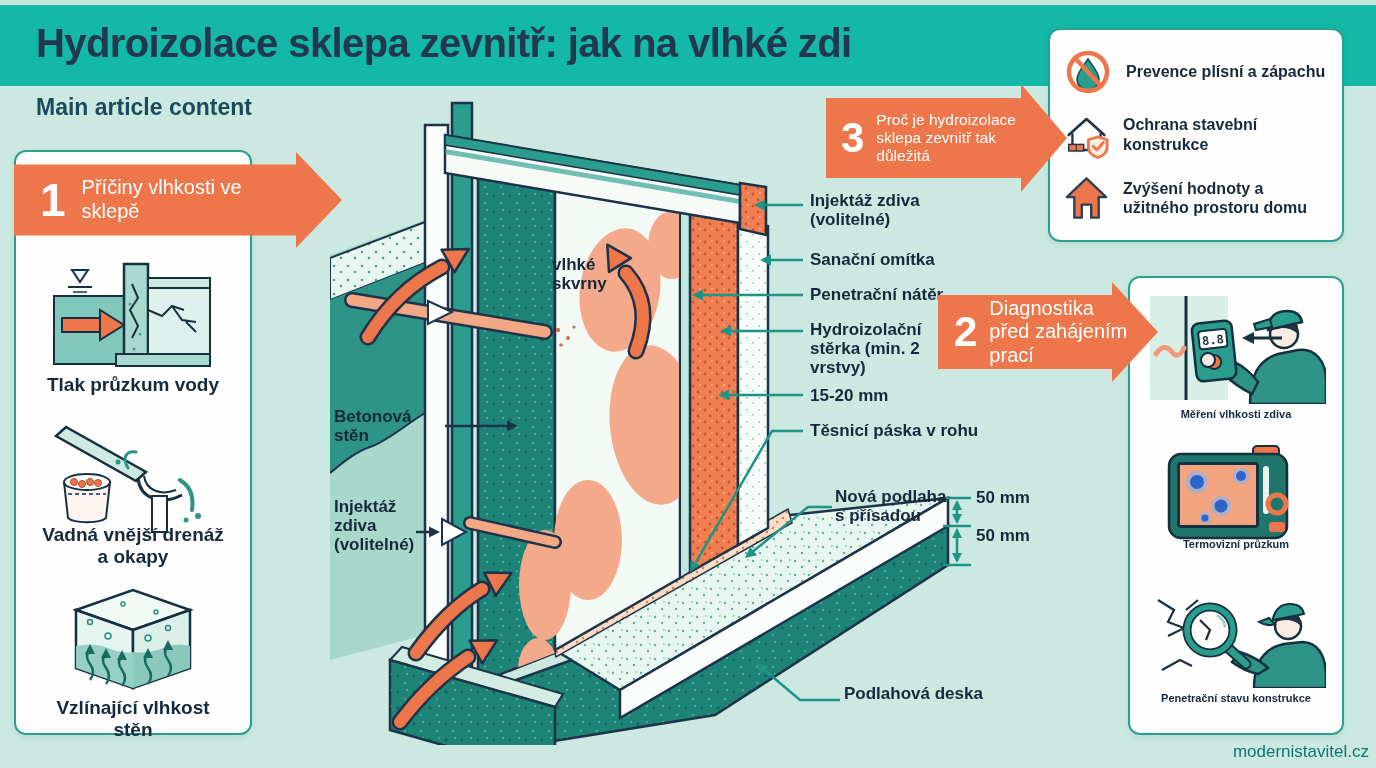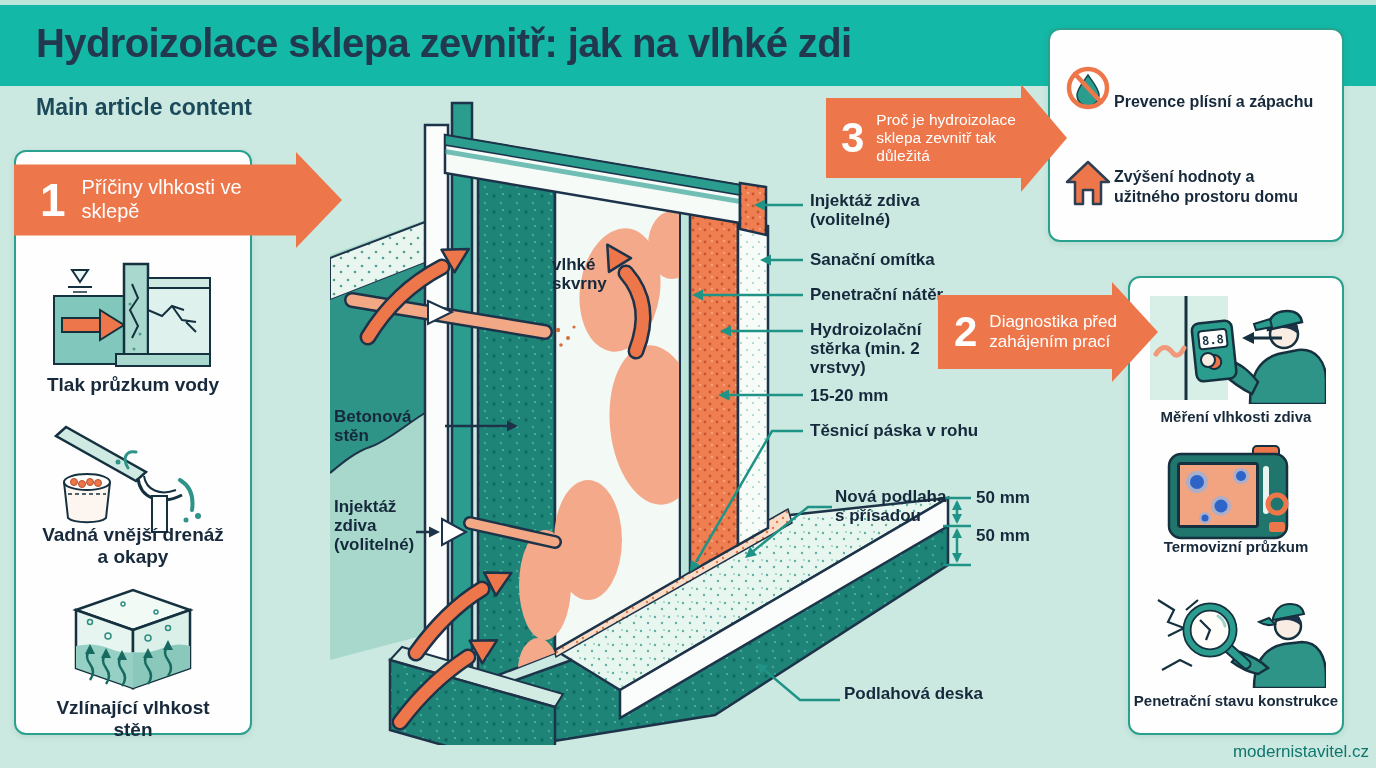--- a/index.html
+++ b/index.html
@@ -21,29 +21,29 @@
   .banner .num{font-weight:700;line-height:1}
   .banner .btitle{font-weight:400;line-height:1.18}
   #banner1{left:14px;top:152px;width:302px;height:96px;padding-left:26px;gap:16px}
   #banner1 .num{font-size:46px}
   #banner1 .btitle{font-size:20px;width:172px}
   #banner3{left:826px;top:84px;width:226px;height:108px;padding-left:15px;gap:12px}
   #banner3 .num{font-size:42px}
   #banner3 .btitle{font-size:15.5px;width:162px}
   #banner2{left:938px;top:282px;width:204px;height:100px;padding-left:16px;gap:12px}
   #banner2 .num{font-size:42px}
-  #banner2 .btitle{font-size:17px;width:142px}
+  #banner2 .btitle{font-size:20px;width:142px}
 
   .fig{position:absolute;left:50%;transform:translateX(-50%)}
   .flabel{position:absolute;left:0;width:100%;text-align:center;font-weight:700;color:#17293b;font-size:19px;line-height:1.16}
   .flabel span{display:inline-block;max-width:195px}
-  #card2 .flabel{font-size:15px}
+  #card2 .flabel{font-size:11px}
   #card2 .flabel span{max-width:205px}
 
-  .row{display:flex;align-items:flex-end;gap:2px}
+  .row{display:flex;align-items:center;gap:14px}
   .rlabel{font-size:16px;font-weight:700;color:#17293b;line-height:1.22;max-width:205px}
 
   #diagram{position:absolute;left:330px;top:95px;width:710px;height:650px;z-index:1}
   #diagram svg.main{position:absolute;left:0;top:0}
   .dlab{position:absolute;font-weight:700;font-size:17px;color:#16293c;line-height:1.13}
 </style>
 </head>
 <body>
 
 <div class="stage">
@@ -337,20 +337,31 @@
     <div class="row">
       <svg width="48" height="48" viewBox="0 0 48 48">
         <path d="M24,11 C20,17 13,25 13,31 A11,11 0 0 0 35,31 C35,25 28,17 24,11 Z" fill="#2a9d8f" stroke="#14484a" stroke-width="1.5"></path>
         <circle cx="24" cy="24" r="19" fill="none" stroke="#ee764b" stroke-width="4.5"></circle>
         <line x1="11" y1="10" x2="37" y2="38" stroke="#ee764b" stroke-width="4.5" stroke-linecap="round"></line>
       </svg>
       <div class="rlabel">Prevence plísní a zápachu</div>
     </div>
     <div class="row">
       <svg width="48" height="48" viewBox="0 0 48 48">
+        <path d="M5,24 L24,7 L43,24" fill="none" stroke="#1d3349" stroke-width="2.8" stroke-linejoin="round" stroke-linecap="round"></path>
+        <path d="M9,22 V40 H26 M39,22 V28" fill="none" stroke="#1d3349" stroke-width="2.5"></path>
+        <rect x="5" y="34" width="16" height="7" fill="#ee764b" stroke="#1d3349" stroke-width="1.5"></rect>
+        <line x1="13" y1="34" x2="13" y2="41" stroke="#1d3349" stroke-width="1.2"></line>
+        <path d="M36,26 l10,3 v8 c0,6 -4,9 -10,11 c-6,-2 -10,-5 -10,-11 v-8 z" fill="#fdeee6" stroke="#ee764b" stroke-width="3"></path>
+        <path d="M31,36 l4,4 l7,-8" fill="none" stroke="#ee764b" stroke-width="3" stroke-linecap="round" stroke-linejoin="round"></path>
+      </svg>
+      <div class="rlabel">Ochrana stavební konstrukce</div>
+    </div>
+    <div class="row">
+      <svg width="48" height="48" viewBox="0 0 48 48">
         <path d="M24,3 L45,23 H37 V45 H29 V31 H19 V45 H11 V23 H3 Z" fill="#ee764b" stroke="#2e3f54" stroke-width="2.5" stroke-linejoin="round"></path>
       </svg>
       <div class="rlabel">Zvýšení hodnoty a užitného prostoru domu</div>
     </div>
   </div>
 
   <div id="banner3" class="banner">
     <span class="num">3</span>
     <div class="btitle">Proč je hydroizolace sklepa zevnitř tak důležitá</div>
   </div>

